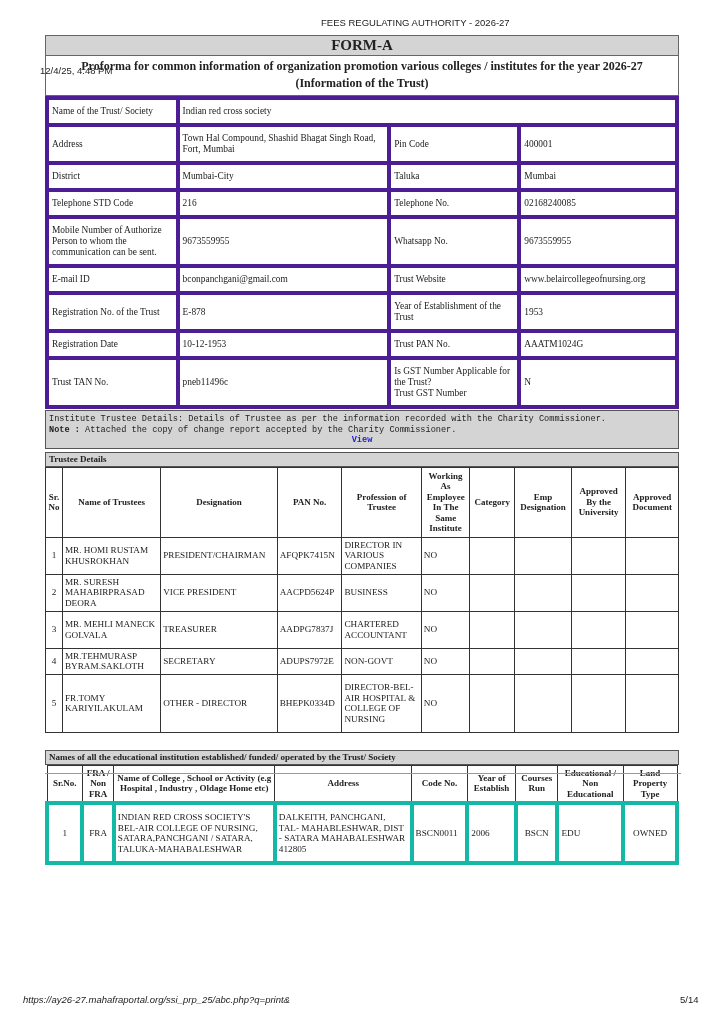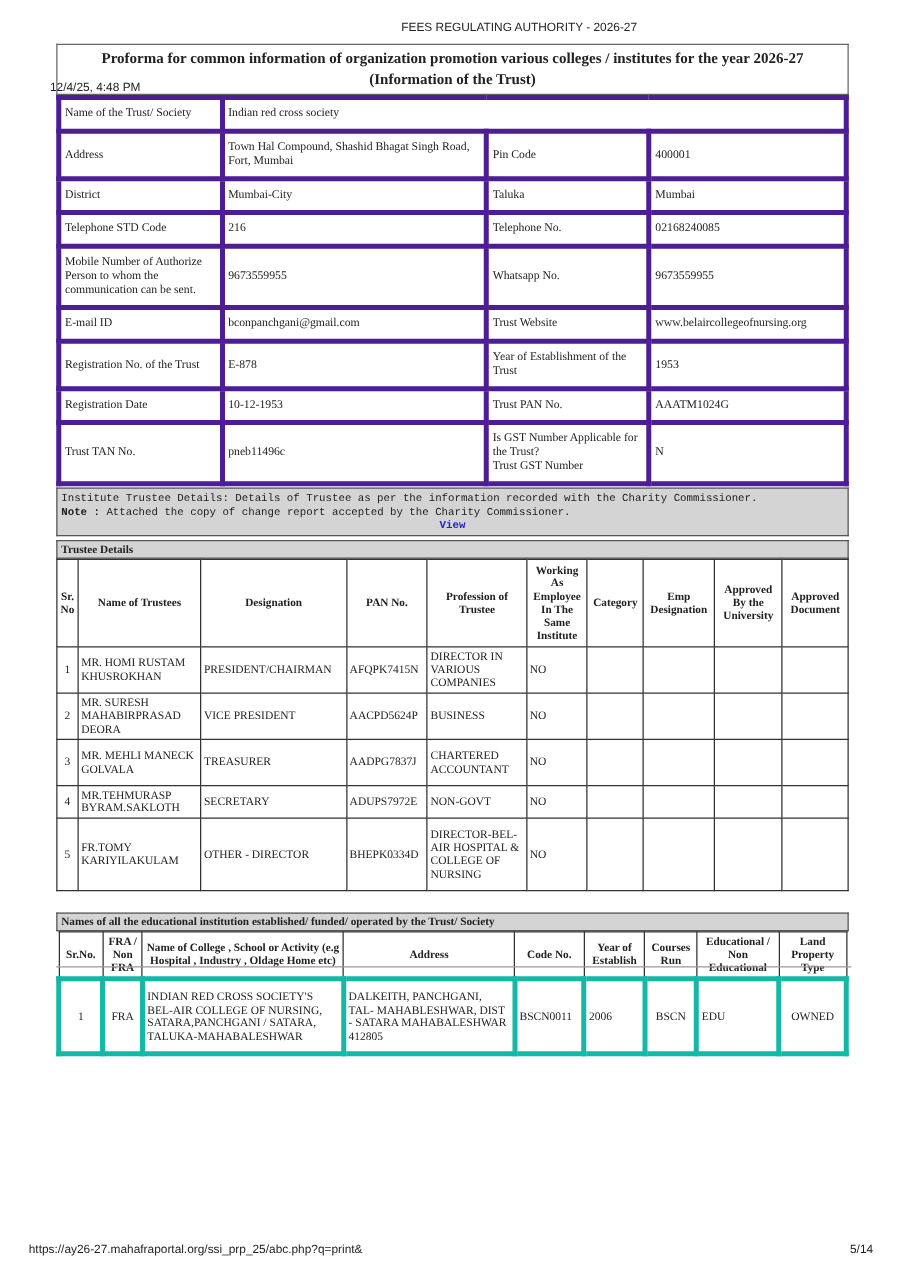--- a/index.html
+++ b/index.html
@@ -4,21 +4,21 @@
 <style>
   html, body { margin: 0; padding: 0; background: #ffffff; }
   body { width: 724px; height: 1024px; position: relative; overflow: hidden;
          font-family: "Liberation Serif", serif; color: #222; }
   .print-hdr { position: absolute; top: 17px; left: 0; width: 724px; height: 14px;
                font-family: "Liberation Sans", sans-serif; font-size: 9.5px; color: #222; }
   .print-hdr .date { position: absolute; left: 40px; top: 0; margin-top: 48px; }
   .print-hdr .title { position: absolute; left: 321px; top: 0; }
   .print-ftr { position: absolute; top: 994px; left: 0; width: 724px;
                font-family: "Liberation Sans", sans-serif; font-size: 9.5px; color: #222; }
-  .print-ftr .url { position: absolute; left: 23px; }
+  .print-ftr .url { position: absolute; left: 23px; font-style: italic; }
   .print-ftr .page { position: absolute; left: 680px; }
 
   table { border-collapse: collapse; }
   td, th { border: 1px solid #555; padding: 0 3px; vertical-align: middle; }
 
   
   .form-wrap { position: absolute; left: 45px; top: 35px; width: 634px; }
   .form-title { width: 634px; }
   .form-title td { border: 1.5px solid #666; }
   .form-title .t1 { background: #d4d4d4; text-align: center; font-weight: bold;
@@ -57,20 +57,23 @@
 <body>
 
 <div class="print-hdr">
   <span class="date">12/4/25, 4:48 PM</span>
   <span class="title">FEES REGULATING AUTHORITY - 2026-27</span>
 </div>
 
 <div class="form-wrap">
   <table class="form-title">
     <tbody>
+        <tr>
+          <td class="t1">FORM-A</td>
+        </tr>
     <tr>
           <td class="t2">Proforma for common information of organization promotion various colleges / institutes for the year 2026-27 (Information of the Trust)</td>
         </tr>
   </tbody>
     </table>
 
   <table class="info">
     <tbody>
         <tr style="height:13px">
       <td class="c1">Name of the Trust/ Society</td>

